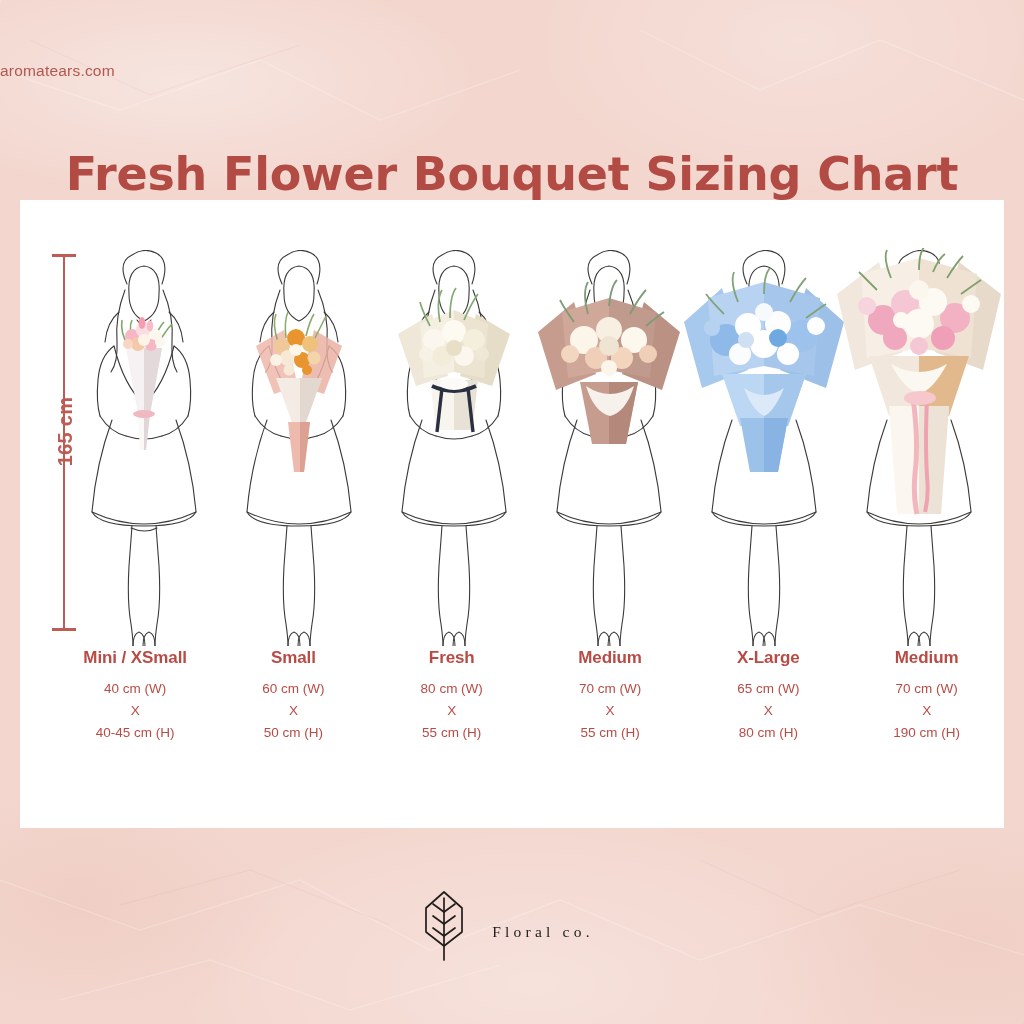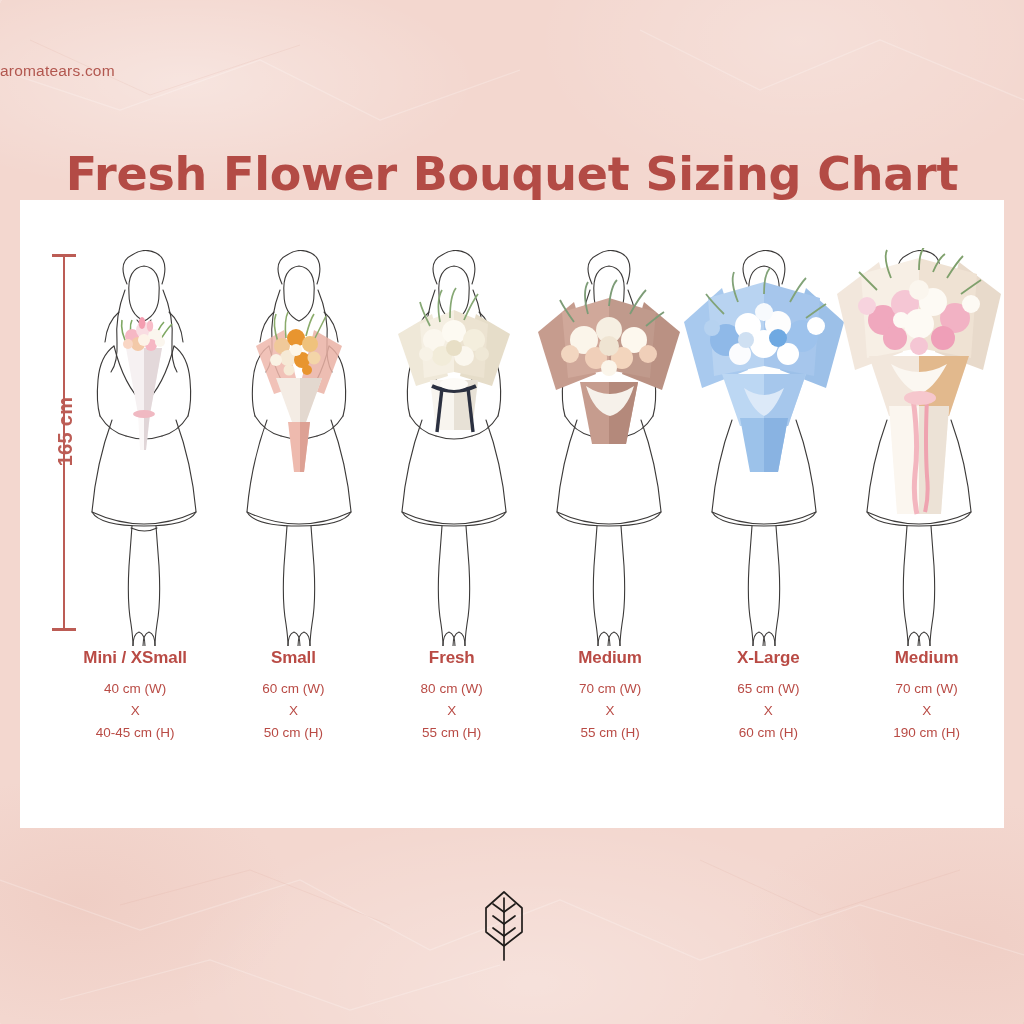--- a/index.html
+++ b/index.html
@@ -462,21 +462,21 @@
         <div>70 cm (W)</div>
         <div>X</div>
         <div>55 cm (H)</div>
       </div>
     </div>
     <div class="label-cell">
       <div class="size-name">X-Large</div>
       <div class="size-dims">
         <div>65 cm (W)</div>
         <div>X</div>
-        <div>60 cm (H)</div>
+        <div>80 cm (H)</div>
       </div>
     </div>
     <div class="label-cell">
       <div class="size-name">Medium</div>
       <div class="size-dims">
         <div>70 cm (W)</div>
         <div>X</div>
         <div>190 cm (H)</div>
       </div>
     </div>
@@ -492,15 +492,20 @@
         <path d="M23 10 L23 72"></path>
         <path d="M23 24 L12 16"></path>
           <path d="M23 24 L34 16"></path>
         <path d="M23 36 L12 28"></path>
           <path d="M23 36 L34 28"></path>
         <path d="M23 48 L12 40"></path>
           <path d="M23 48 L34 40"></path>
       </g>
     </svg>
     <div id="brand-text-block">
+      <div id="brand-tagline-row">
+        <span class="rule"></span>
+        <span id="brand-tagline">Floral co.</span>
+        <span class="rule"></span>
+      </div>
     </div>
   </div>
 </div>
 
 </body></html>

